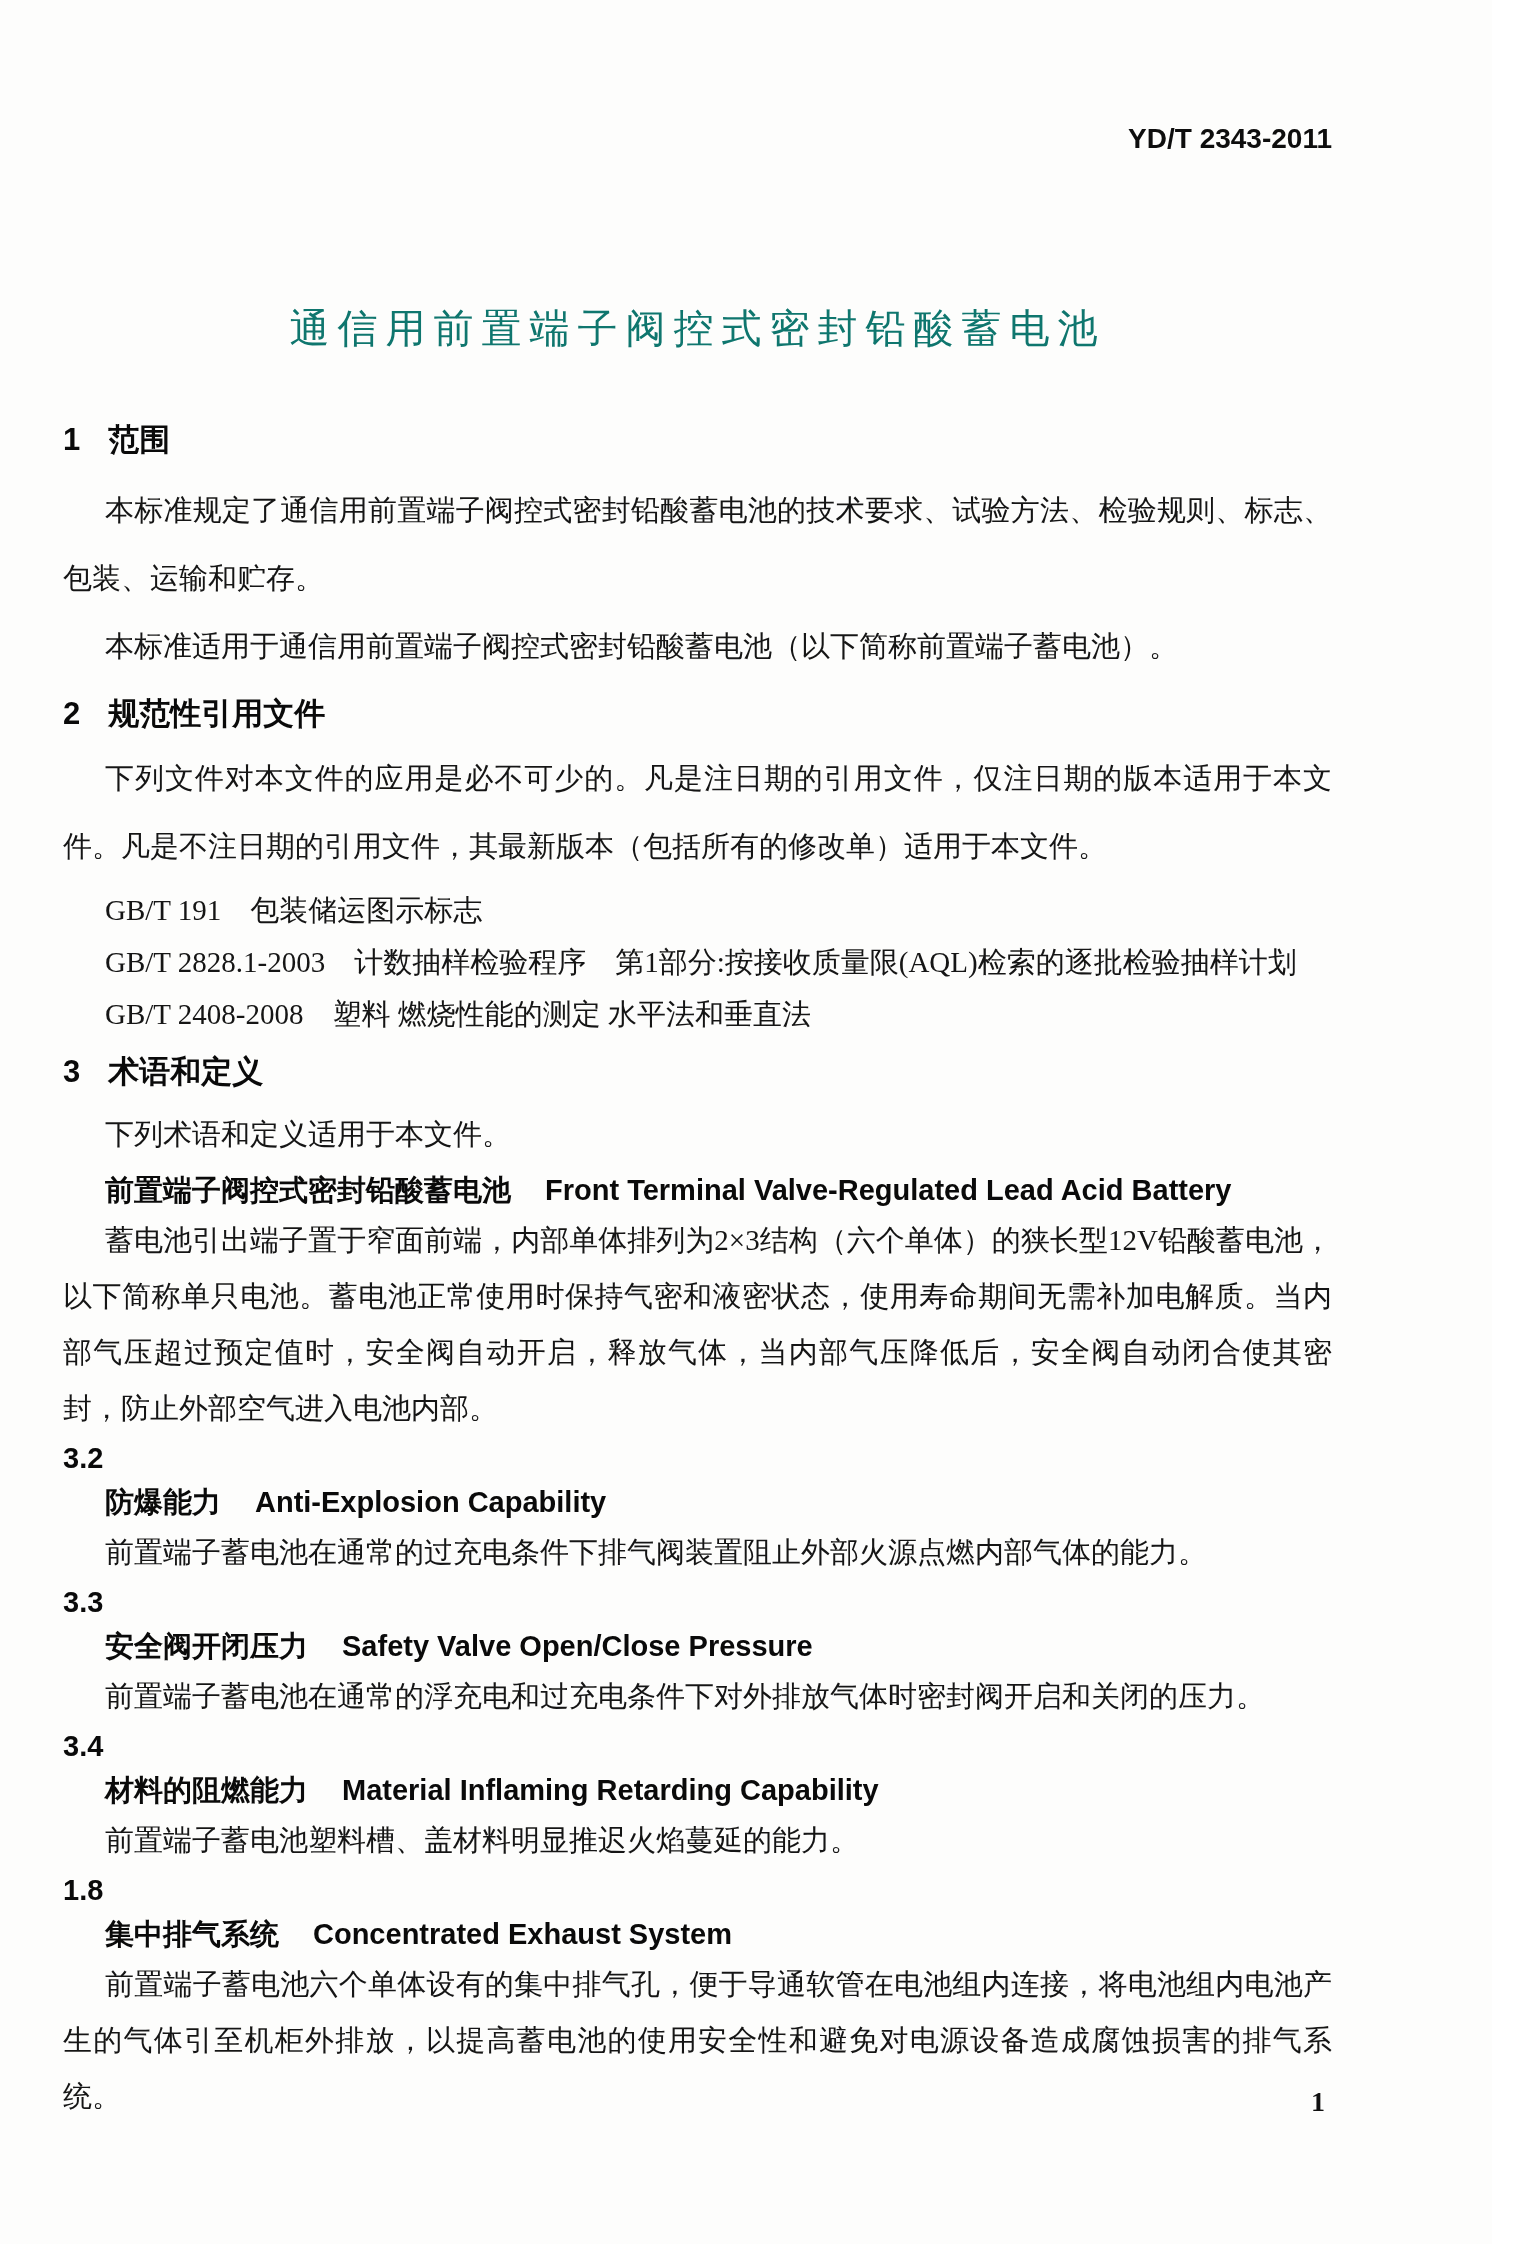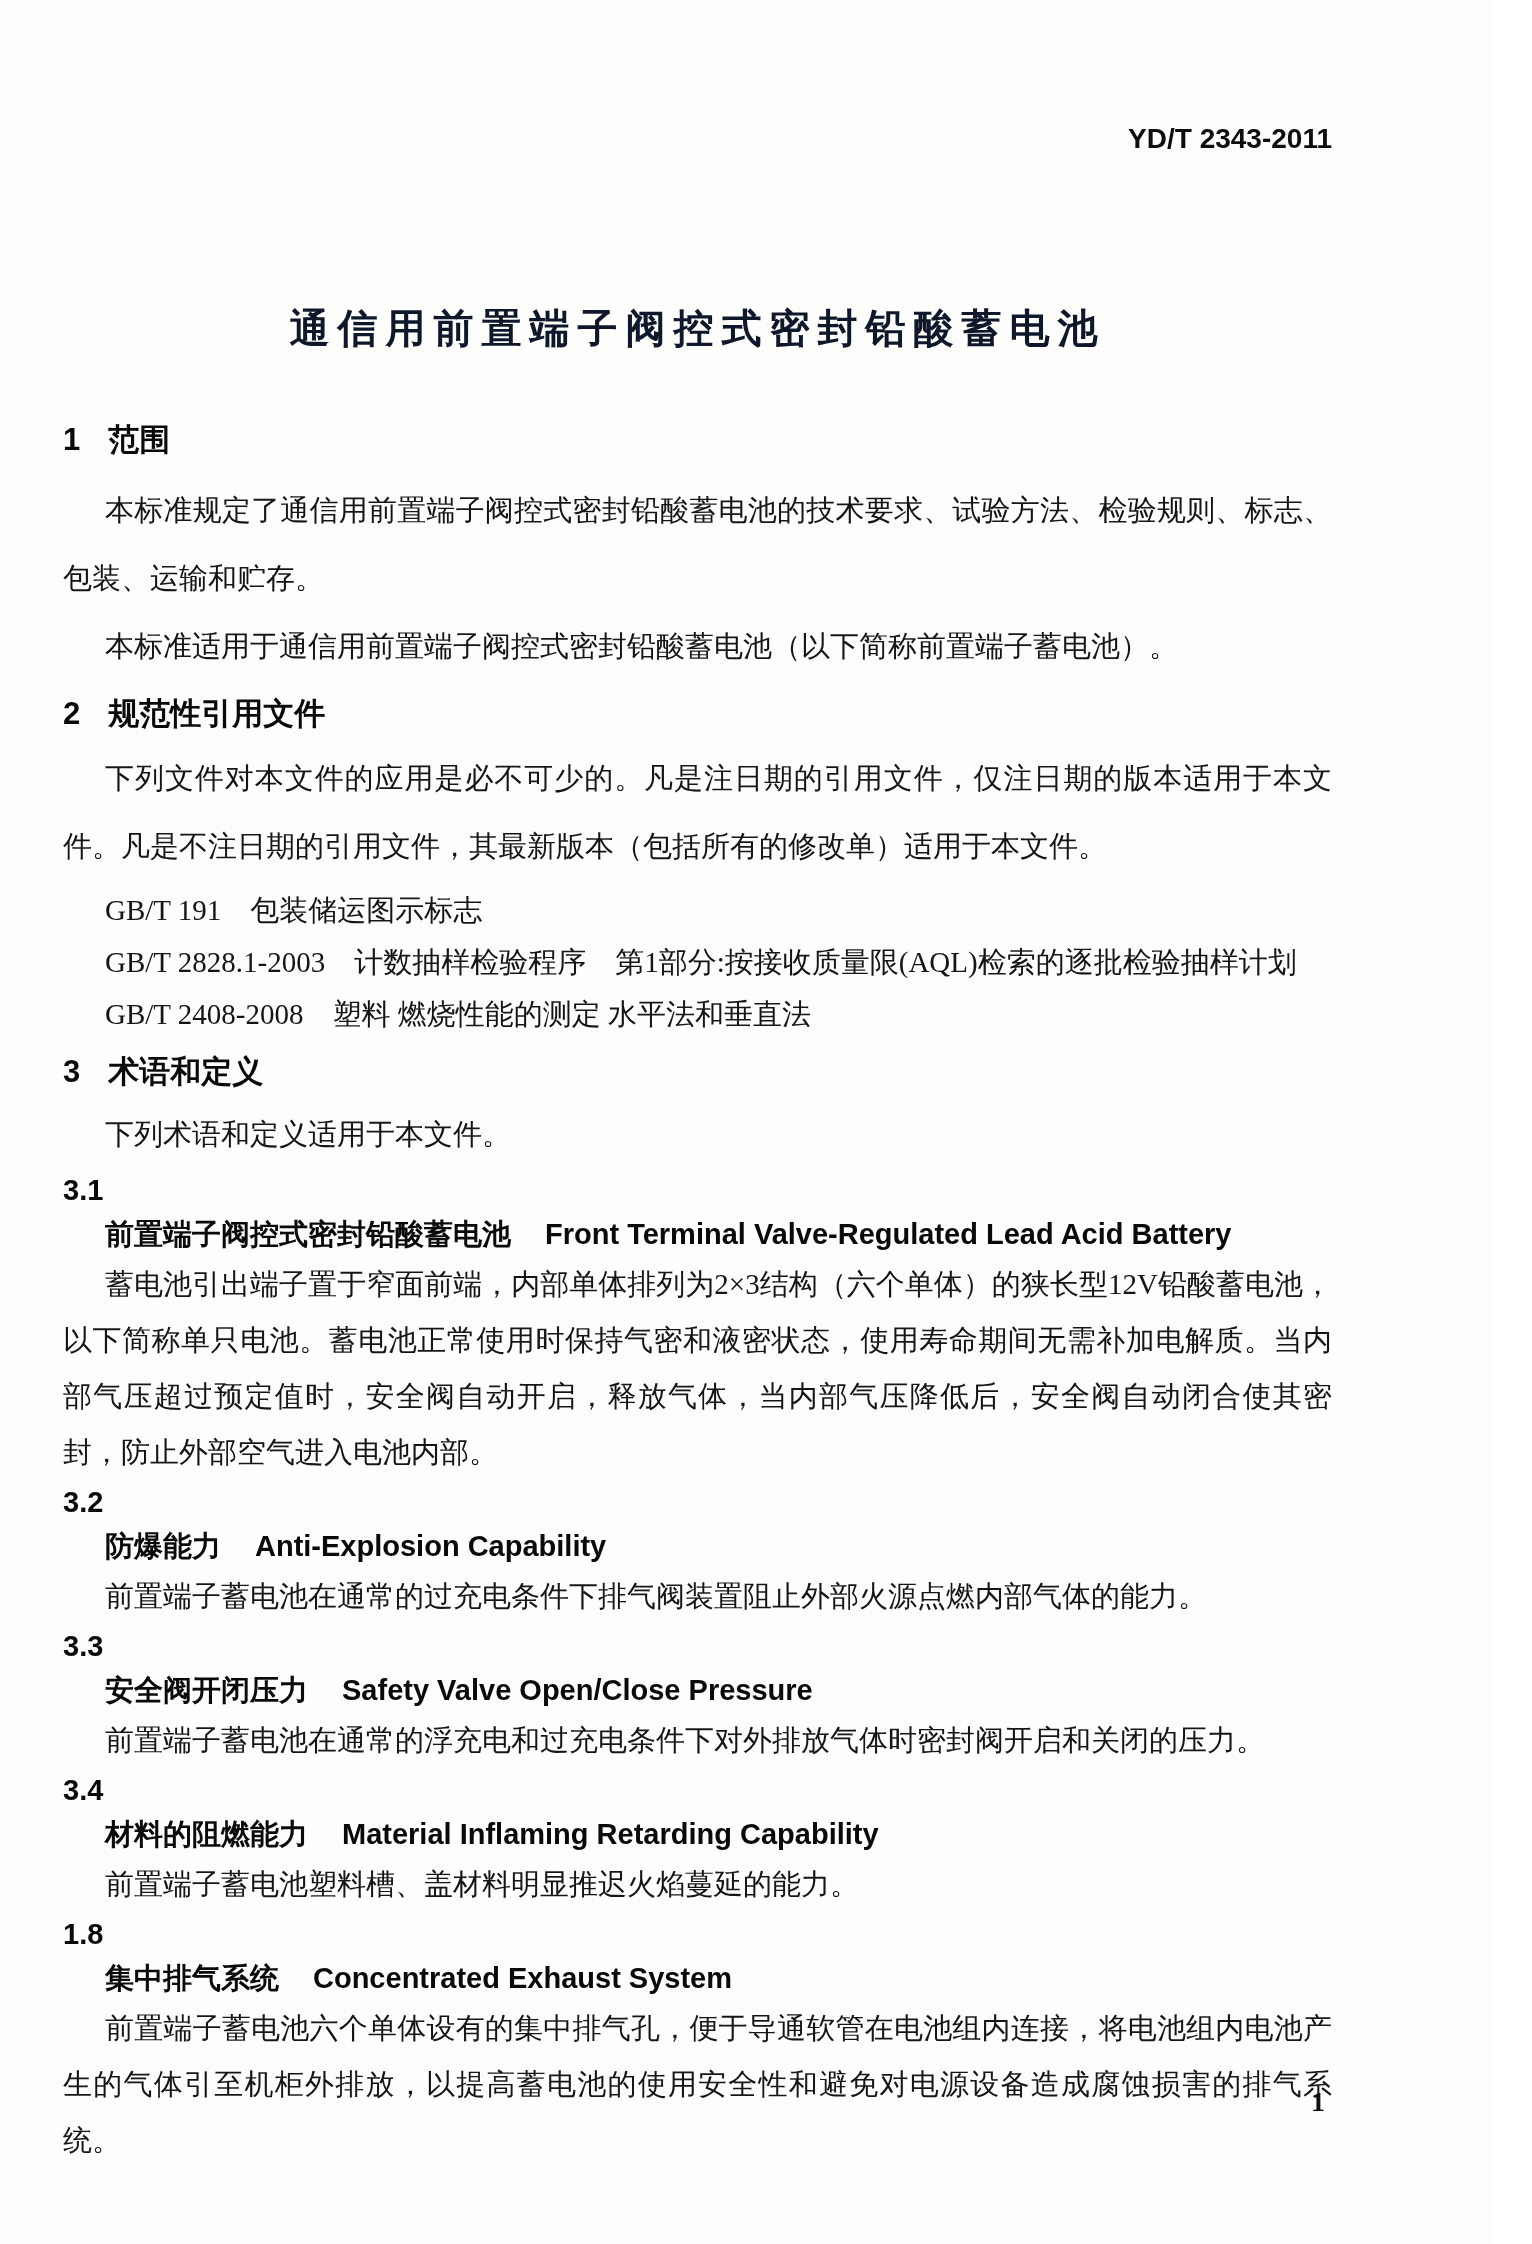--- a/index.html
+++ b/index.html
@@ -22,25 +22,25 @@
     font-weight: bold;
     font-size: 28px;
     line-height: 34px;
     color: #0e0e0e;
   }
 
   .doc-title {
     margin-top: 148px;
     text-align: center;
     font-family: "Liberation Sans", "DejaVu Sans", sans-serif;
-    font-weight: bold;
+    font-weight: normal;
     font-size: 40px;
     line-height: 48px;
     letter-spacing: 8px;
-    color: #0f172a;
+    color: #0f766e;
   }
 
   .section-heading {
     font-family: "Liberation Sans", "DejaVu Sans", sans-serif;
     font-weight: bold;
     font-size: 31px;
     line-height: 40px;
     color: #0a0a0a;
   }
   .section-heading .sec-num { display:inline-block; margin-right: 28px; }
@@ -121,21 +121,20 @@
     <div class="ref-list">
       <div class="ref-item">GB/T 191　包装储运图示标志</div>
       <div class="ref-item">GB/T 2828.1-2003　计数抽样检验程序　第1部分:按接收质量限(AQL)检索的逐批检验抽样计划</div>
       <div class="ref-item">GB/T 2408-2008　塑料 燃烧性能的测定 水平法和垂直法</div>
     </div>
 
     <h2 class="section-heading sh-3"><span class="sec-num">3</span><span>术语和定义</span></h2>
     <p class="body-para mt-8">下列术语和定义适用于本文件。</p>
 
     <div class="term-block">
-      <div class="term-number">3.1</div>
       <div class="term-title"><span>前置端子阀控式密封铅酸蓄电池</span><span class="term-en">Front Terminal Valve-Regulated Lead Acid Battery</span></div>
       <p class="term-def">蓄电池引出端子置于窄面前端，内部单体排列为2×3结构（六个单体）的狭长型12V铅酸蓄电池，以下简称单只电池。蓄电池正常使用时保持气密和液密状态，使用寿命期间无需补加电解质。当内部气压超过预定值时，安全阀自动开启，释放气体，当内部气压降低后，安全阀自动闭合使其密封，防止外部空气进入电池内部。</p>
     </div>
 
     <div class="term-block">
       <div class="term-number">3.2</div>
       <div class="term-title"><span>防爆能力</span><span class="term-en">Anti-Explosion Capability</span></div>
       <p class="term-def">前置端子蓄电池在通常的过充电条件下排气阀装置阻止外部火源点燃内部气体的能力。</p>
     </div>
 

